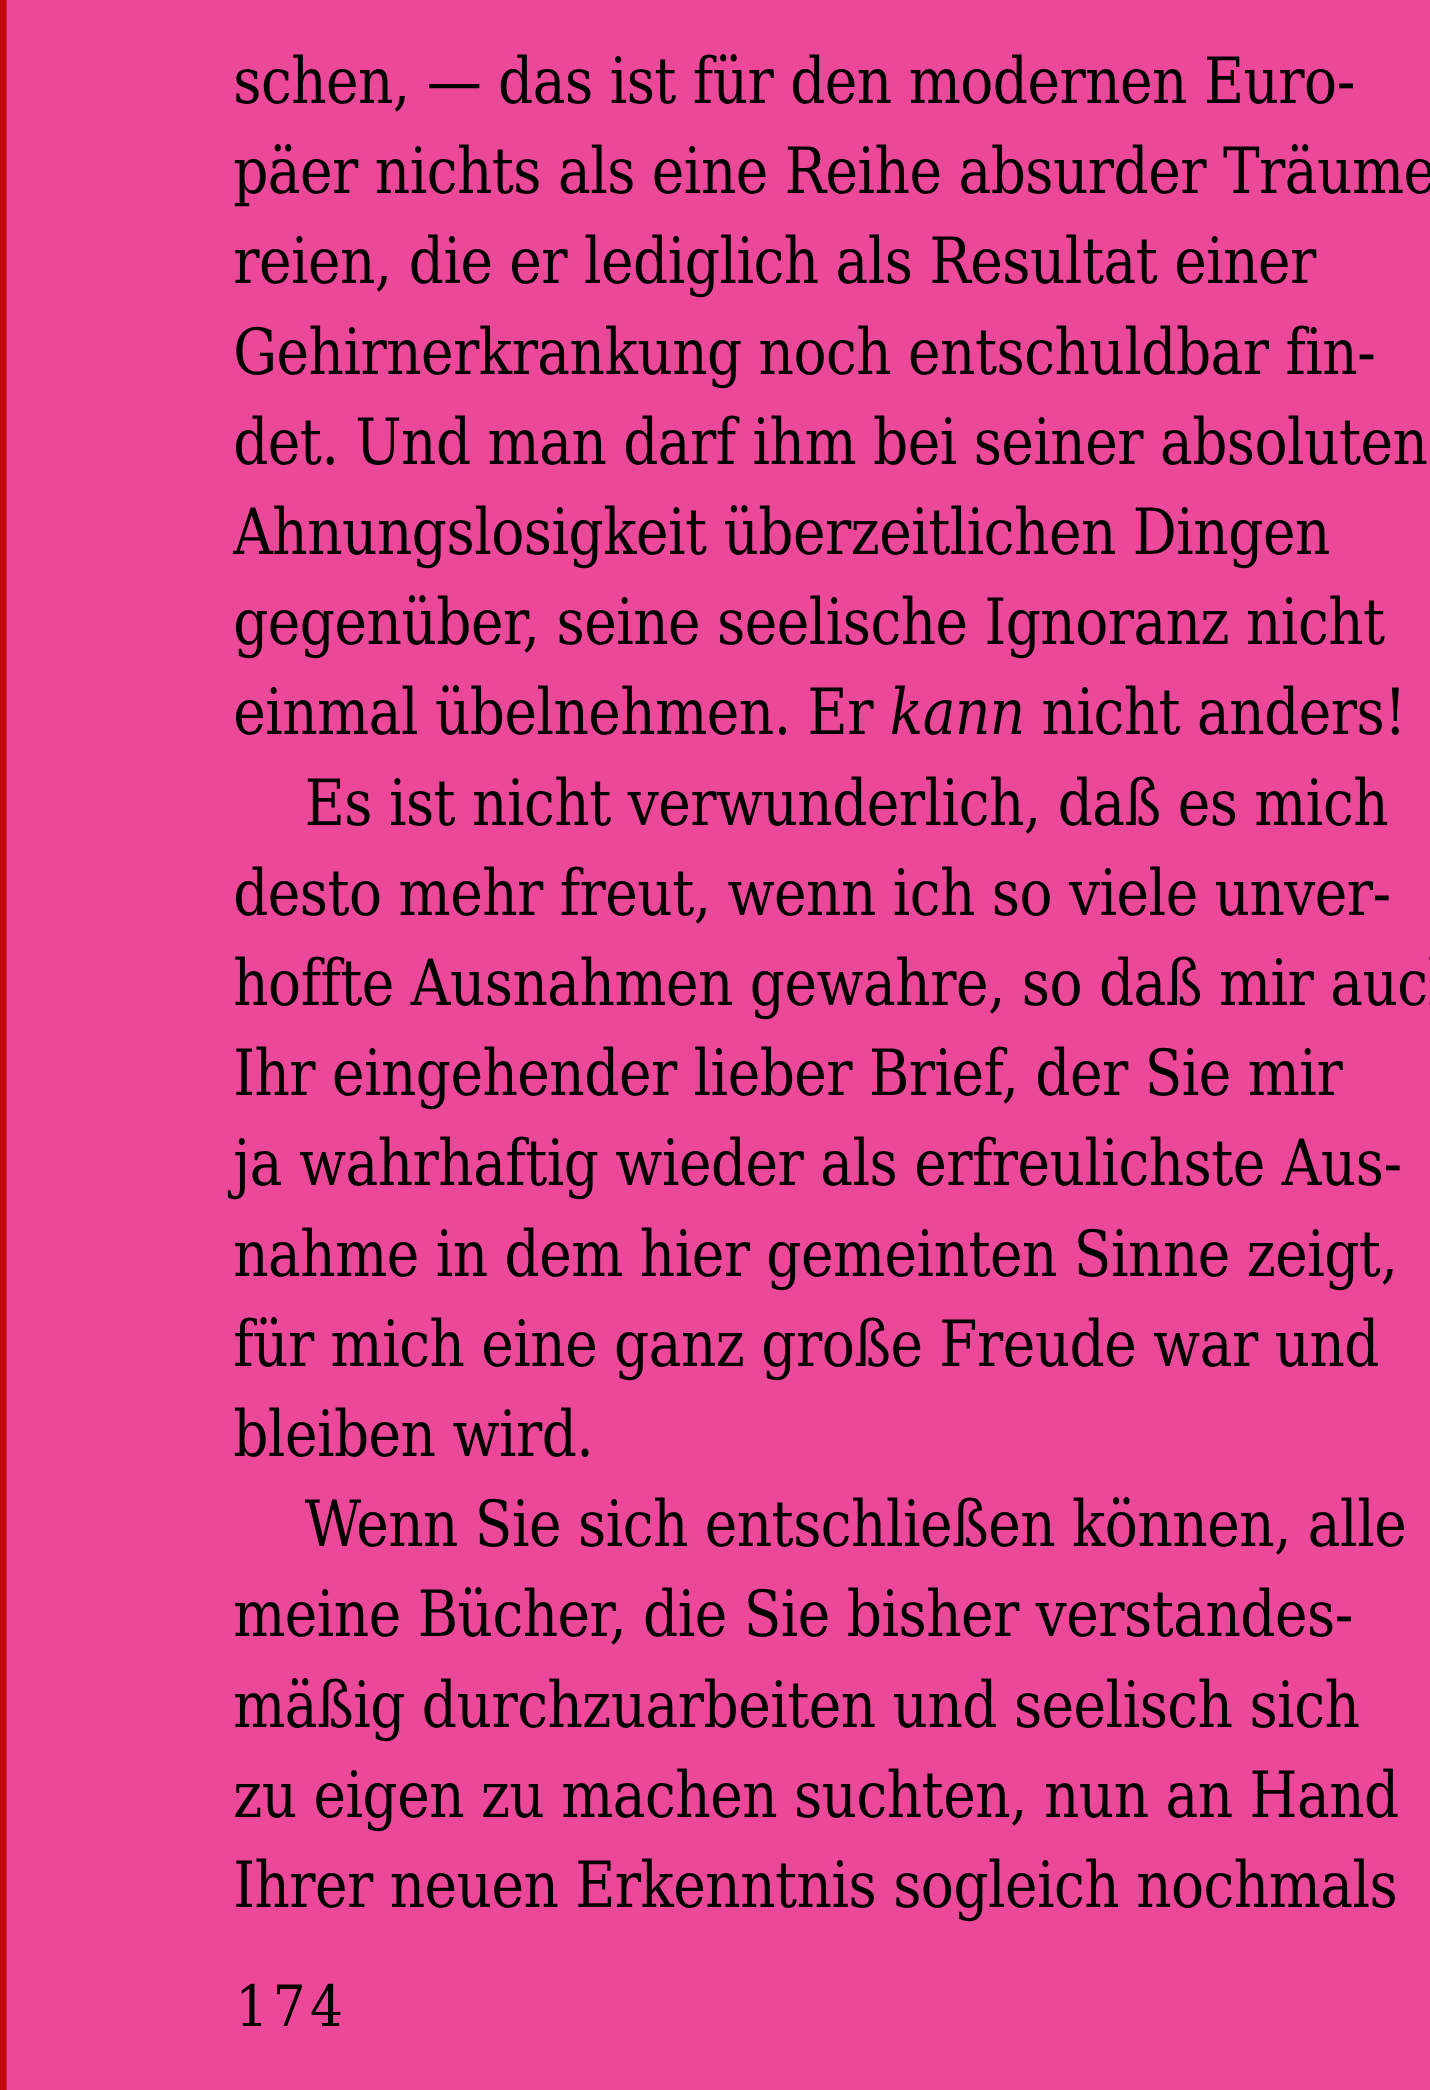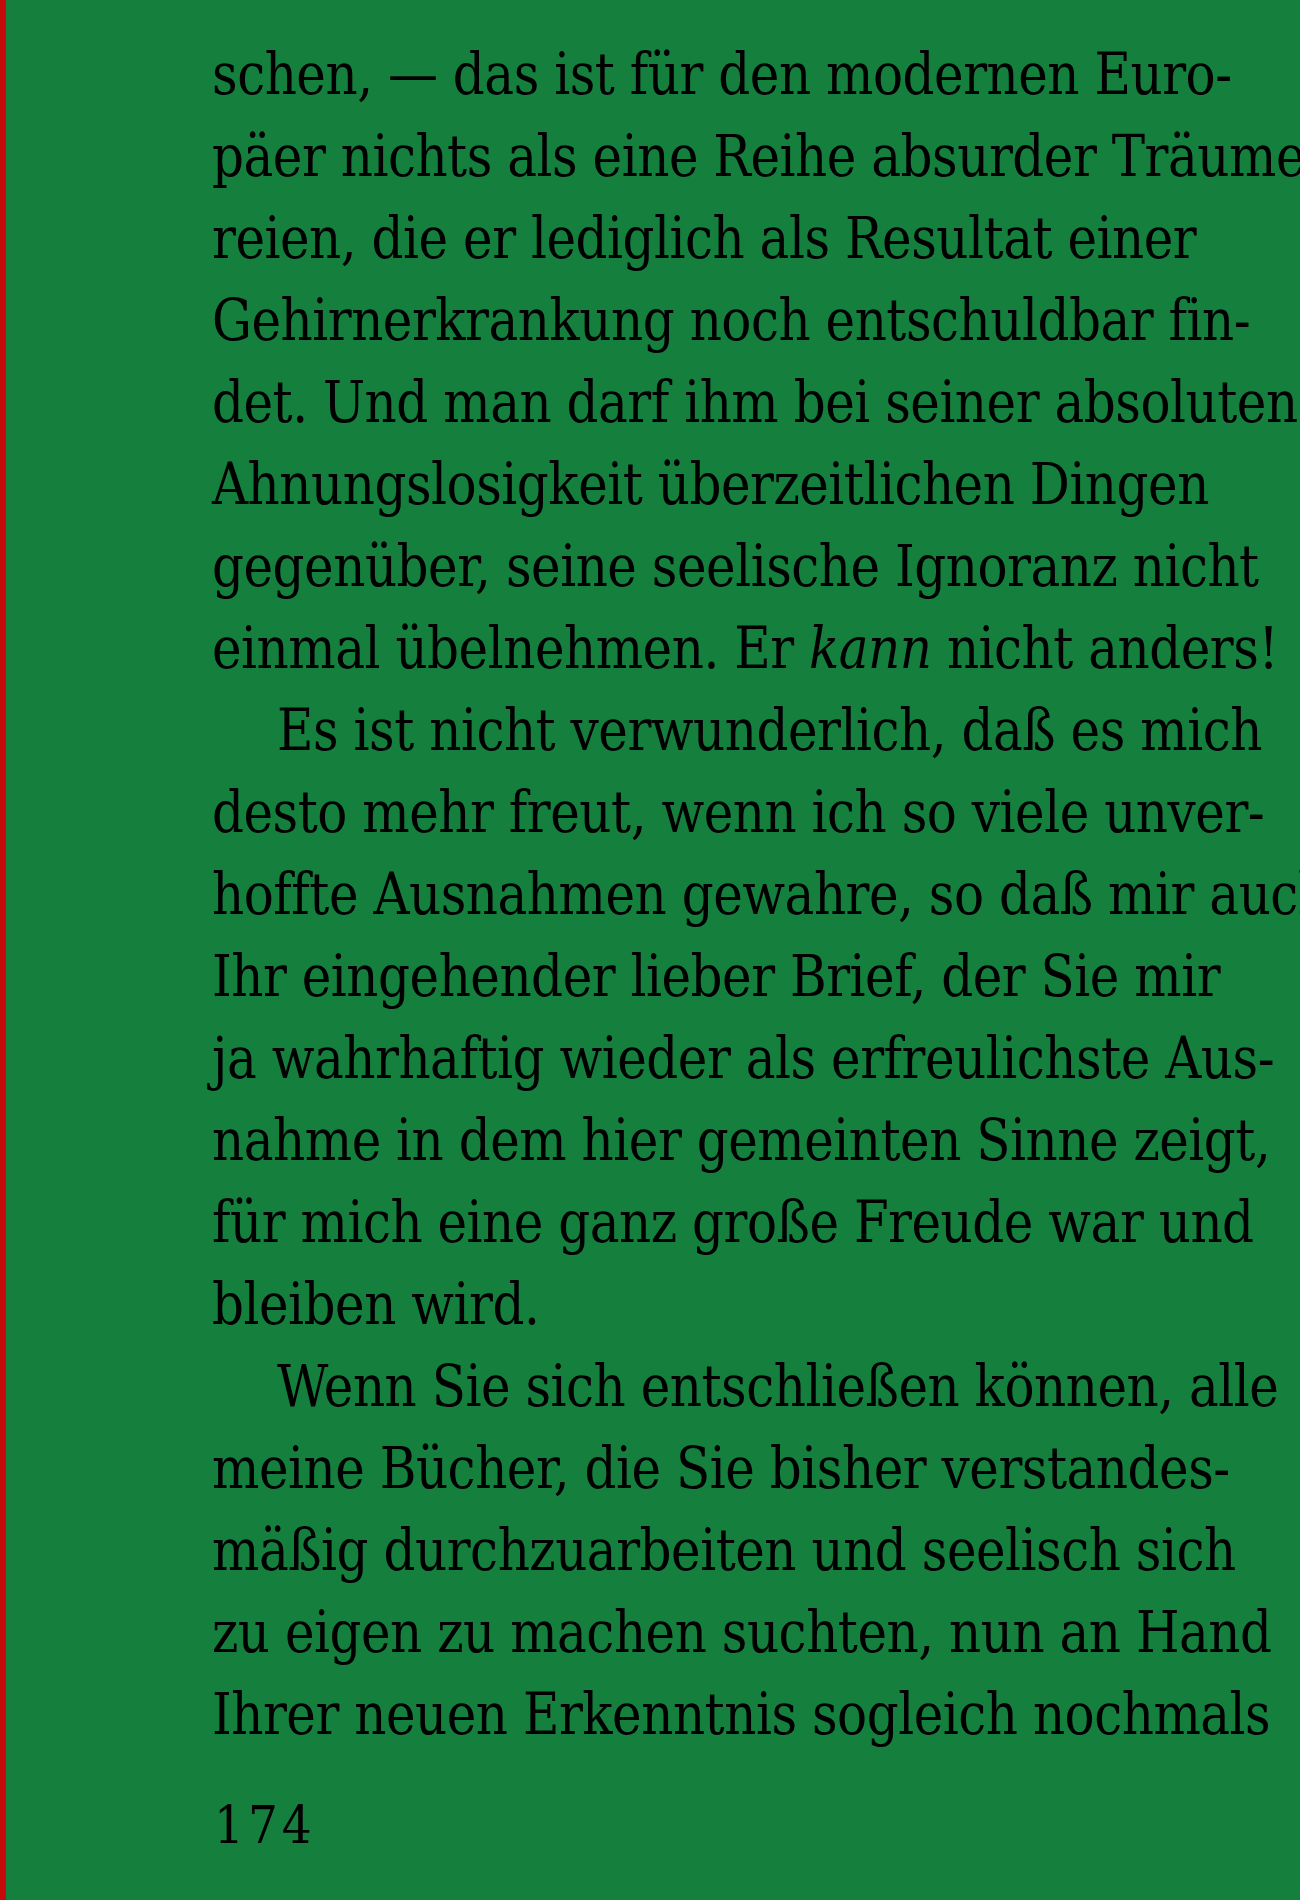--- a/index.html
+++ b/index.html
@@ -4,21 +4,21 @@
 <style>
   html, body {
     margin: 0;
     padding: 0;
     background: #ffffff;
   }
   .page {
     position: relative;
     width: 1300px;
     height: 1900px;
-    background: #15803d;
+    background: #ec4899;
     overflow: hidden;
     font-family: "DejaVu Serif", "Liberation Serif", serif;
     color: #000000;
   }
   .edge-mark {
     position: absolute;
     left: 0;
     top: 0;
     width: 6px;
     height: 1900px;

